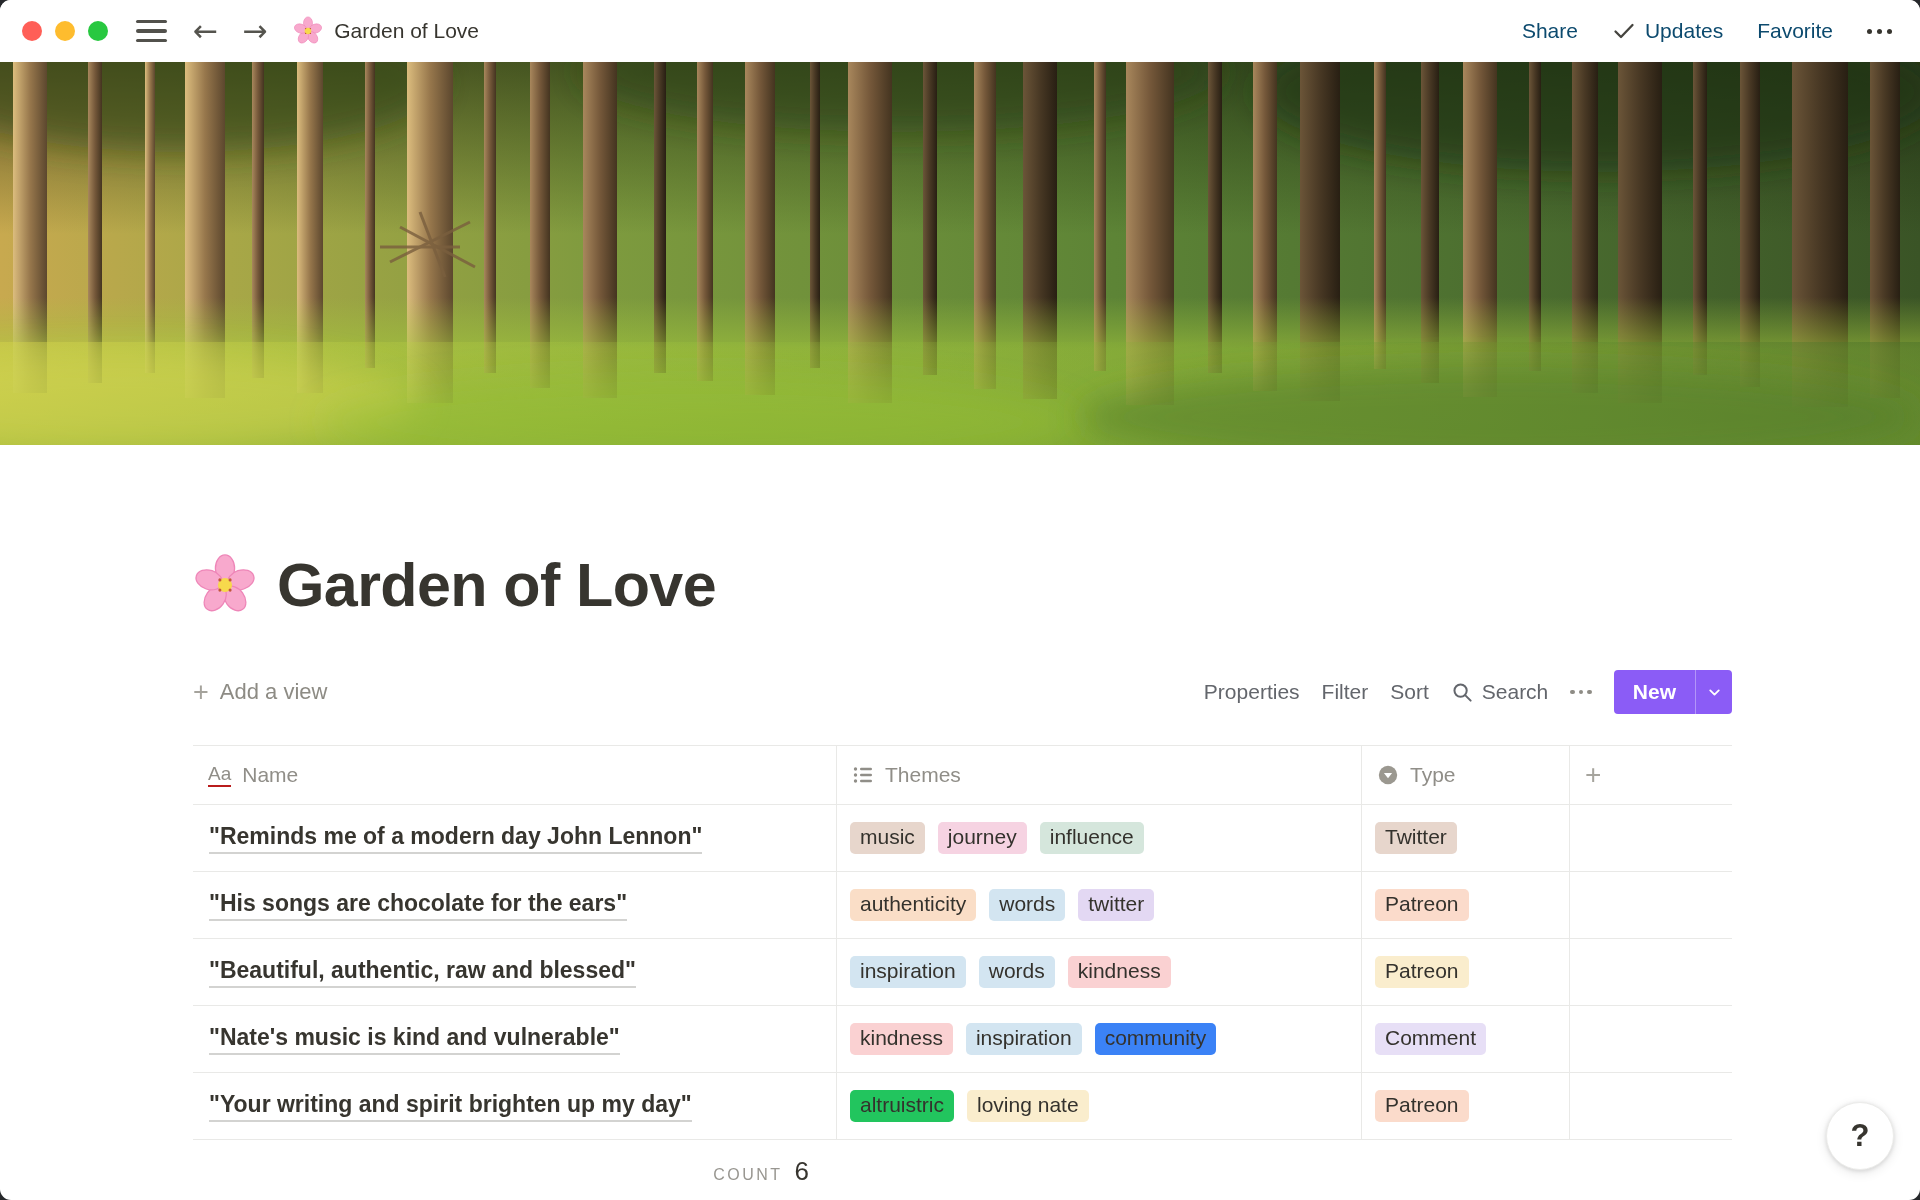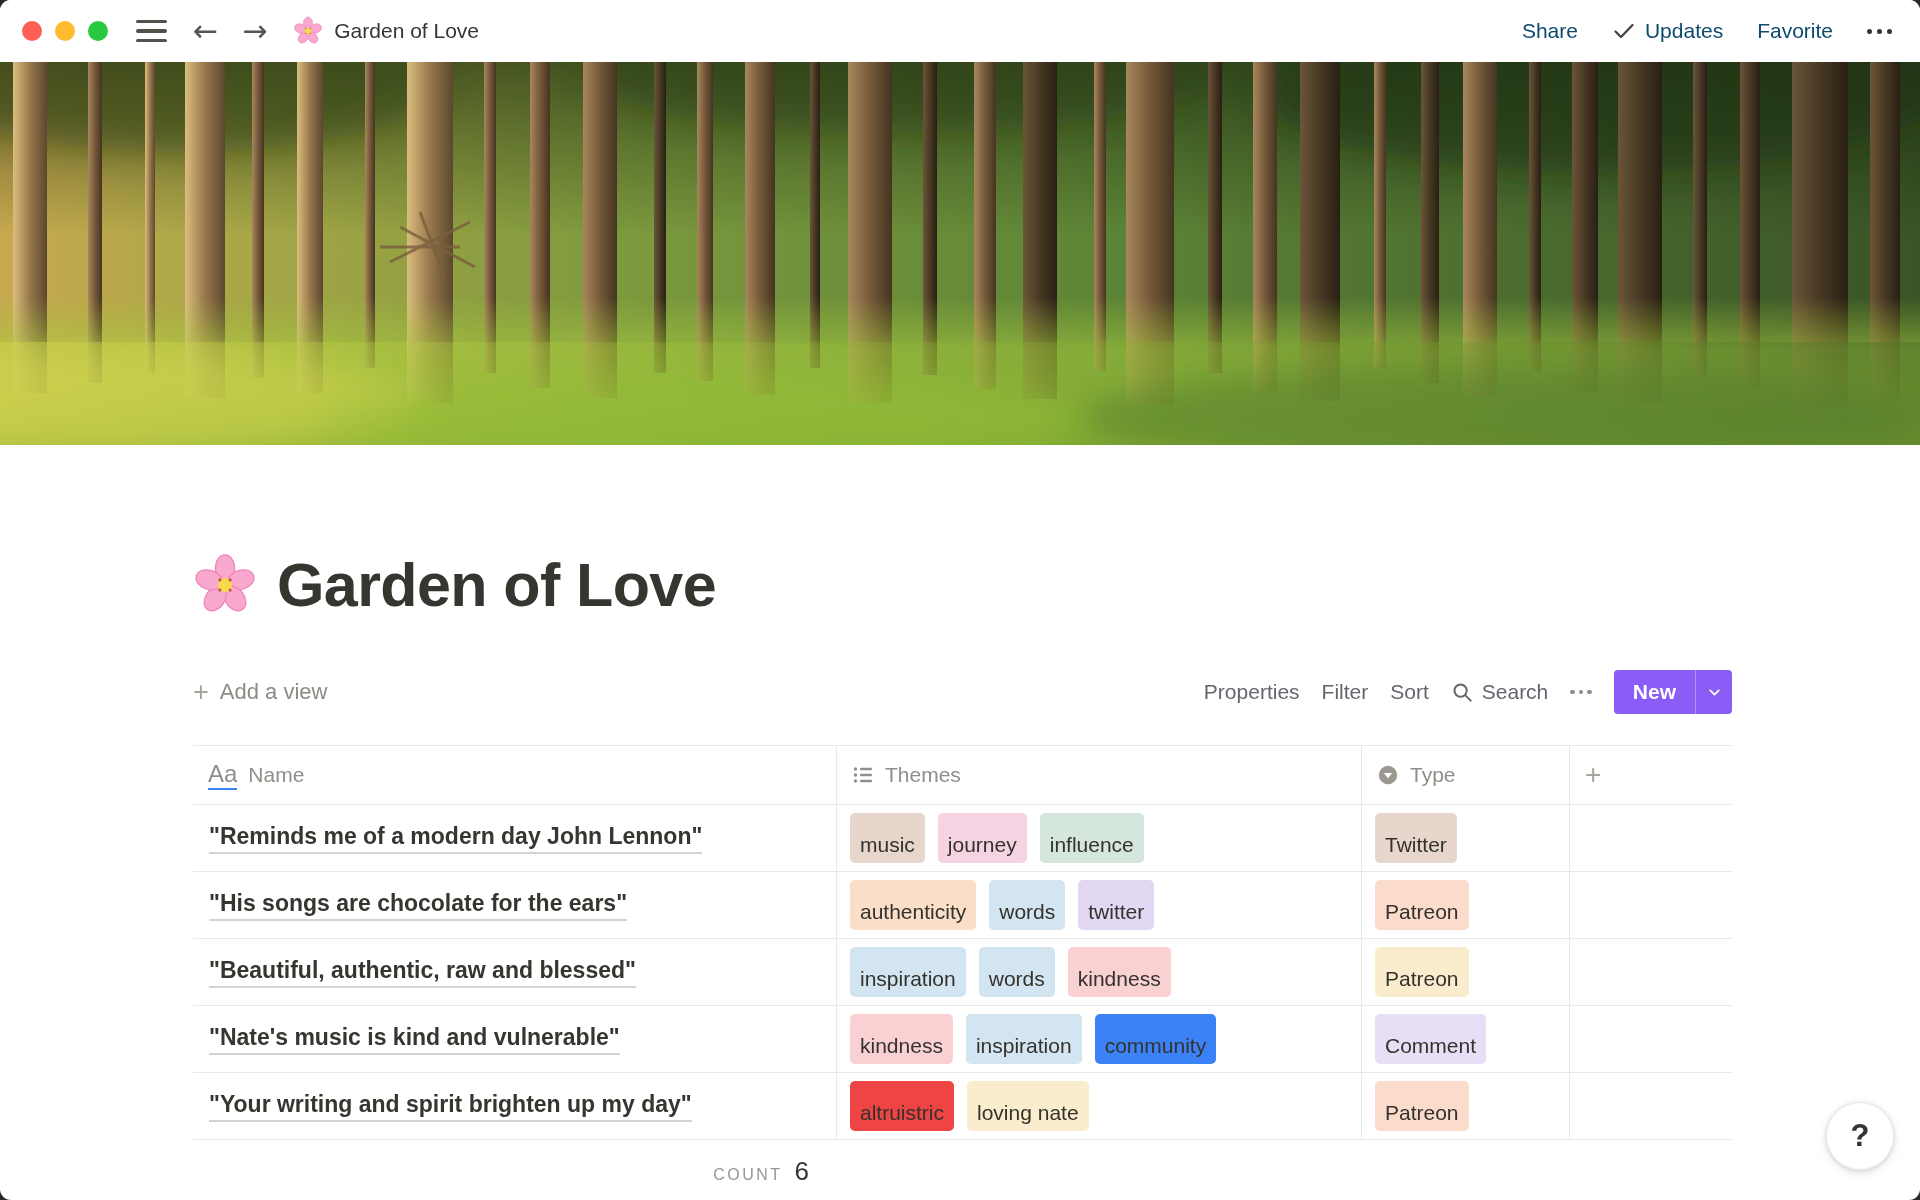--- a/index.html
+++ b/index.html
@@ -47,30 +47,30 @@
   .new-label{padding:0 19px;display:flex;align-items:center;font-size:21px;font-weight:600;}
   .new-caret{width:36px;border-left:1px solid rgba(255,255,255,0.35);display:flex;align-items:center;justify-content:center;}
   
   .table{margin-top:30px;}
   .thead{display:flex;height:58px;border-top:1px solid #e9e9e7;border-bottom:1px solid #e9e9e7;color:#908e88;font-size:21px;}
   .th{display:flex;align-items:center;gap:11px;padding:0 15px;border-right:1px solid #e9e9e7;box-sizing:border-box;cursor:pointer;}
   .col-name{width:644px;}
   .col-themes{width:525px;}
   .col-type{width:208px;}
   .col-plus{width:162px;border-right:none;color:#a6a49d;font-size:28px;font-weight:300;}
-  .aa-ic{font-size:24px;color:#908e88;border-bottom:2px solid #3b82f6;line-height:1.15;padding-bottom:1px;}
+  .aa-ic{font-size:19px;color:#908e88;border-bottom:2px solid #b91c1c;line-height:1.15;padding-bottom:1px;}
   .trow{display:flex;height:66px;border-bottom:1px solid #e9e9e7;}
   .cell{display:flex;align-items:center;border-right:1px solid #e9e9e7;box-sizing:border-box;overflow:hidden;}
   .cell-name{width:644px;padding:0 16px;cursor:pointer;}
   .name-text{font-size:23px;font-weight:600;color:#37352f;white-space:nowrap;
     border-bottom:2px solid rgba(55,53,47,0.22);padding-bottom:2px;line-height:1.25;}
   .cell-themes{width:525px;padding:0 13px;gap:13px;cursor:pointer;}
   .cell-type{width:208px;padding:0 13px;cursor:pointer;}
   .cell-plus{width:162px;border-right:none;}
-  .tag{font-size:21px;color:#34322d;padding:19px 10px 5px;border-radius:5px;white-space:nowrap;line-height:1.2;}
+  .tag{font-size:21px;color:#34322d;padding:2px 10px 5px;border-radius:5px;white-space:nowrap;line-height:1.2;}
   .tfoot{display:flex;height:62px;align-items:center;}
   .count-wrap{width:644px;display:flex;justify-content:flex-end;align-items:baseline;gap:12px;padding-right:28px;box-sizing:border-box;cursor:pointer;}
   .count-label{font-size:16px;letter-spacing:2.5px;color:#989690;}
   .count-value{font-size:26px;color:#37352f;}
   
   .help-btn{position:absolute;right:26px;bottom:30px;width:66px;height:66px;border-radius:50%;
     background:#fff;border:1px solid #ececea;box-shadow:0 1px 4px rgba(15,15,15,0.13),0 3px 12px rgba(15,15,15,0.09);
     display:flex;align-items:center;justify-content:center;font-size:31px;font-weight:600;color:#37352f;cursor:pointer;}
 </style>
 </head>
@@ -369,21 +369,21 @@
               <span class="tag" style="background: rgb(231, 223, 246);">Comment</span>
             </div>
     <div class="cell cell-plus"></div>
   </div>
 
   <div class="trow">
     <div class="cell cell-name">
               <span class="name-text">"Your writing and spirit brighten up my day"</span>
             </div>
     <div class="cell cell-themes">
-              <span class="tag" style="background: #ef4444;">altruistric</span>
+              <span class="tag" style="background: #22c55e;">altruistric</span>
               <span class="tag" style="background: rgb(250, 237, 205);">loving nate</span>
             </div>
     <div class="cell cell-type">
               <span class="tag" style="background: rgb(251, 219, 203);">Patreon</span>
             </div>
     <div class="cell cell-plus"></div>
   </div>
 </div>
 
       <div class="tfoot">

